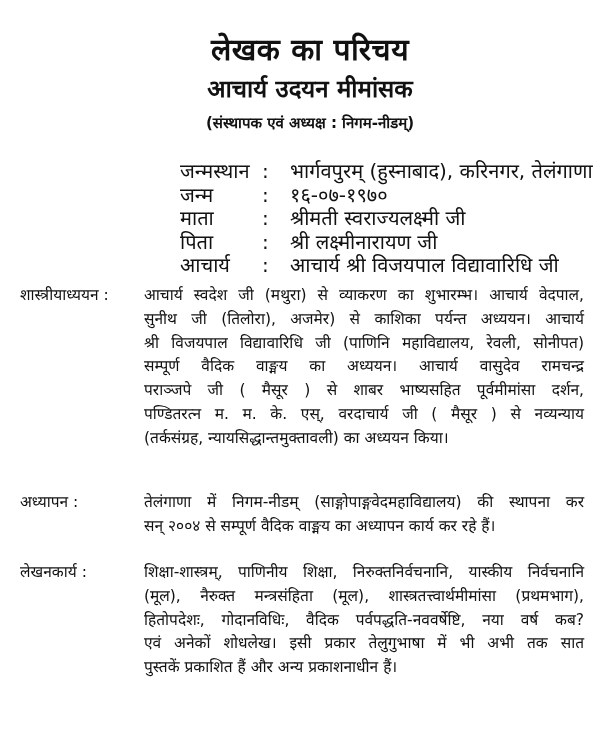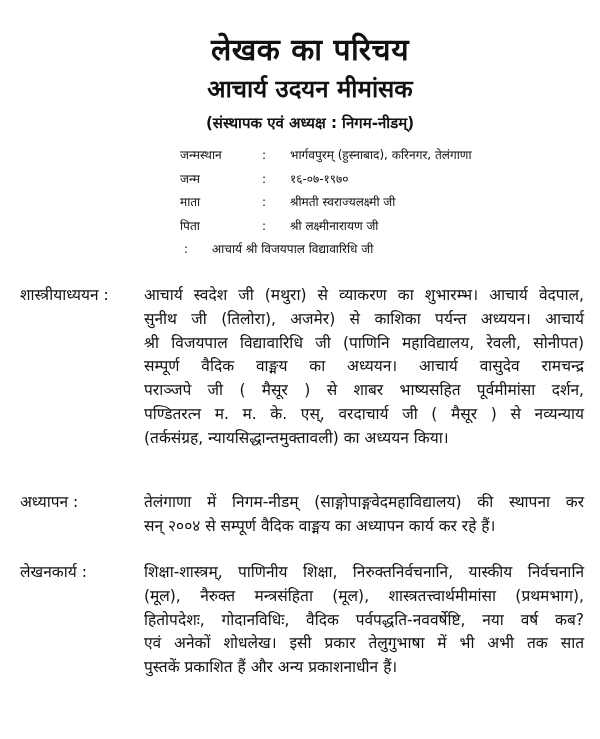--- a/index.html
+++ b/index.html
@@ -25,22 +25,22 @@
       color: #111;
       padding-left: 10px;
     }
     .title-main { top: 30px; font-size: 30px; line-height: 40px; letter-spacing: 0.5px; }
     .title-sub  { top: 72px; font-size: 24px; line-height: 34px; }
     .title-role { top: 112px; font-size: 15px; line-height: 22px; }
 
     .bio {
       position: absolute;
       left: 180px;
-      top: 144px;
-      font-size: 12px;
+      top: 160px;
+      font-size: 20px;
       line-height: 23px;
     }
     .bio-row { display: flex; height: 23.5px; white-space: nowrap; }
     .bio-label { width: 78px; }
     .bio-colon { width: 28px; text-align: left; padding-left: 4px; }
     .bio-value { }
 
     .section {
       position: absolute;
       left: 0;
@@ -98,20 +98,21 @@
       <span class="bio-label">माता</span>
       <span class="bio-colon">:</span>
       <span class="bio-value">श्रीमती स्वराज्यलक्ष्मी जी</span>
     </div>
     <div class="bio-row">
       <span class="bio-label">पिता</span>
       <span class="bio-colon">:</span>
       <span class="bio-value">श्री लक्ष्मीनारायण जी</span>
     </div>
     <div class="bio-row">
+      <span class="bio-label">आचार्य</span>
       <span class="bio-colon">:</span>
       <span class="bio-value">आचार्य श्री विजयपाल विद्यावारिधि जी</span>
     </div>
   </div>
 
   <div class="section sec-study">
     <div class="section-label">शास्त्रीयाध्ययन :</div>
     <div class="section-body">
       <span class="line">आचार्य स्वदेश जी (मथुरा) से व्याकरण का शुभारम्भ। आचार्य वेदपाल,</span>
       <span class="line">सुनीथ जी (तिलोरा), अजमेर) से काशिका पर्यन्त अध्ययन। आचार्य</span>

